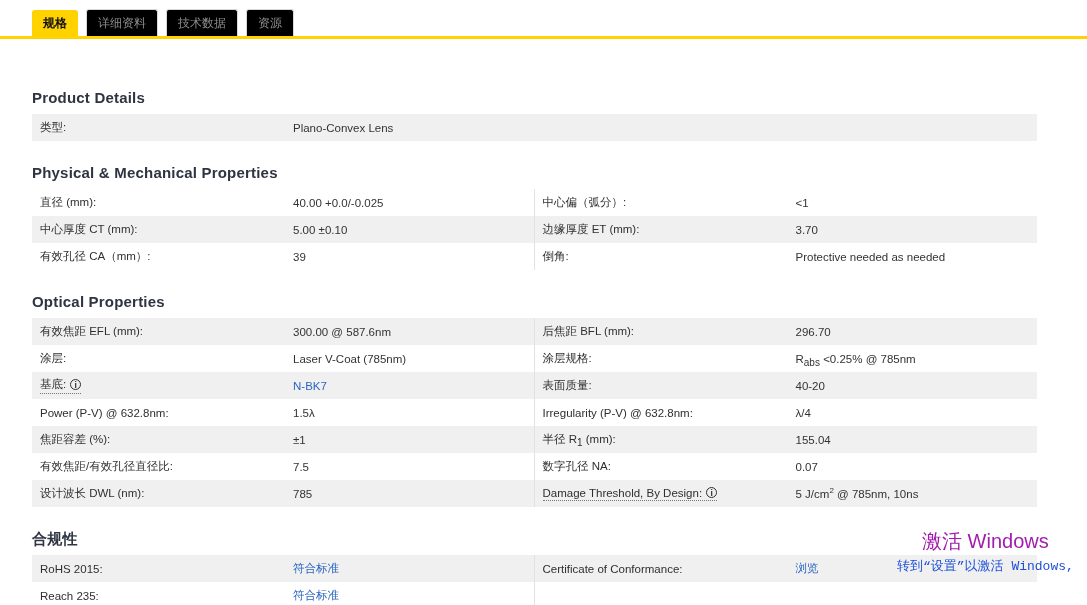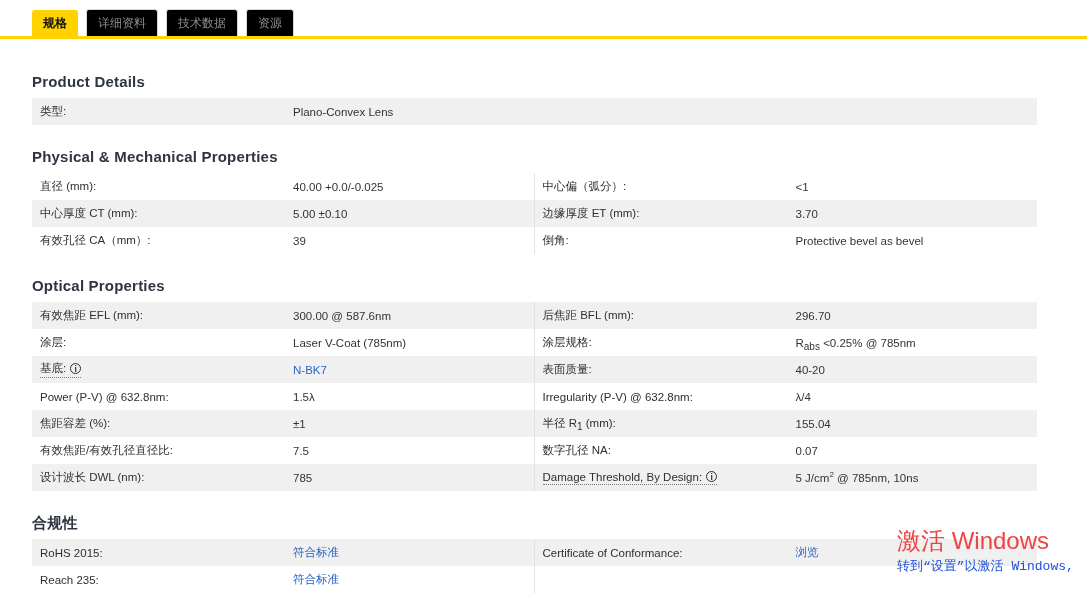--- a/index.html
+++ b/index.html
@@ -24,21 +24,21 @@
     cursor: pointer; line-height: 14px;
   }
   .tab.active { background: #FFD200; color: #111; font-weight: 700; }
   .tab.inactive { background: #000000; color: #8e8e8e; border: 1px solid #d8d8d8; border-bottom: none; }
   
   .content { margin-left: 32px; width: 1005px; }
   .sec-title {
     font-size: 15px; font-weight: 700; color: #2e3442;
     letter-spacing: .2px; margin: 23px 0 8px 0; line-height: 17px;
   }
-  .sec-title.first { margin-top: 34px; }
+  .sec-title.first { margin-top: 50px; }
   .trow { display: flex; align-items: stretch; min-height: 27px; font-size: 11.5px; }
   .trow.gray { background: #f0f0f0; }
   .cell {
     flex: 1 1 50%; display: flex; align-items: center;
     padding-left: 8px; min-height: 27px; gap: 6px;
   }
   .twocol .cell:first-child { border-right: 1px solid #e2e2e2; }
   .fullrow .cell { flex: 1 1 100%; }
   .lbl { flex: 0 0 247px; width: 247px; color: #2f2f2f; }
   .val { color: #333; }
@@ -48,21 +48,21 @@
   .dotted { border-bottom: 1px dotted #777; padding-bottom: 1px; display: inline-flex; align-items: center; }
   .info-icon {
     display: inline-block; width: 11px; height: 11px;
     border: 1px solid #2f2f2f; border-radius: 50%;
     font-size: 8.5px; line-height: 11px; text-align: center;
     font-weight: 700; margin-left: 4px; font-style: normal;
   }
   .info-icon::before { content: "i"; }
   
   .watermark { position: absolute; left: 897px; top: 529px; z-index: 5; pointer-events: none; }
-  .wm1 { font-size: 24px; color: #ef4444; line-height: 24px; }
+  .wm1 { font-size: 20px; color: #a21caf; line-height: 24px; text-align: center; }
   .wm2 { font-size: 13px; color: #1d4ed8; margin-top: 4px; white-space: nowrap; font-family: Liberation Mono, monospace; }
 </style>
 </head>
 <body>
 
 <div class="tabbar">
   <div class="tab active">规格</div>
   <div class="tab inactive">详细资料</div>
   <div class="tab inactive">技术数据</div>
   <div class="tab inactive">资源</div>
@@ -102,21 +102,21 @@
     </div>
   </div>
 
   <div class="trow twocol">
     <div class="cell">
       <span class="lbl">有效孔径 CA（mm）:</span>
       <span class="val">39</span>
     </div>
     <div class="cell">
       <span class="lbl">倒角:</span>
-      <span class="val">Protective bevel as bevel</span>
+      <span class="val">Protective needed as needed</span>
     </div>
   </div>
 
   <div class="sec-title">Optical Properties</div>
 
   <div class="trow twocol gray">
     <div class="cell">
       <span class="lbl">有效焦距 EFL (mm):</span>
       <span class="val">300.00 @ 587.6nm</span>
     </div>

